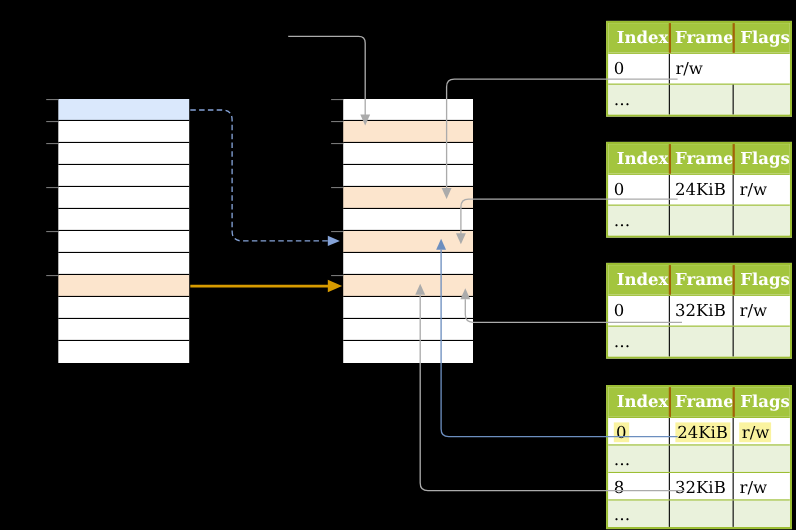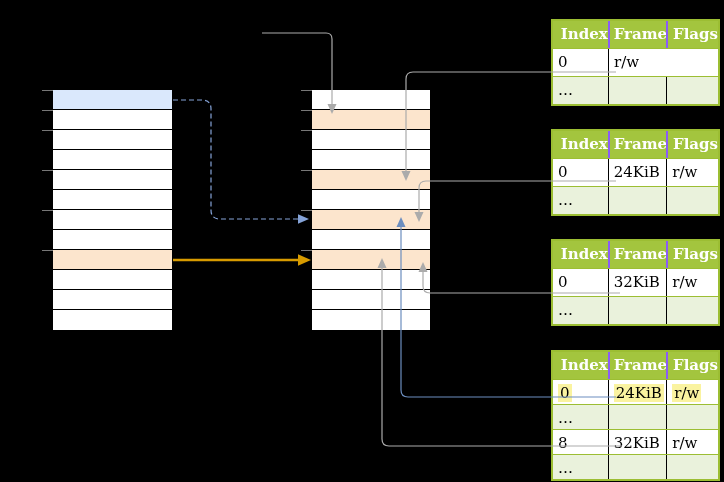--- a/index.html
+++ b/index.html
@@ -35,21 +35,21 @@
   .pt-header{display:flex;height:27px;background:var(--table-header-green,#a3c53e);}
   .pt-header .cell{color:#fff;font-weight:bold;text-align:right;}
   .pt-row{display:flex;height:27px;border-top:1px solid var(--table-border-green,#9cbe33);background:#fff;}
   .t4 .pt-row{height:24px;}
   .pt-row.green{background:var(--table-alt-row-green,#eaf2dc);}
   .cell{box-sizing:border-box;padding:3px 0 0 5px;overflow:hidden;white-space:nowrap;color:#000;line-height:20px;}
   .c0{width:55px;}
   .c1{width:59px;}
   .c2{width:52px;}
   .pt-row .c1,.pt-row .c2{border-left:1px solid #000;}
-  .pt-header .c1,.pt-header .c2{border-left:2px solid #8b5cf6;padding-left:4px;}
+  .pt-header .c1,.pt-header .c2{border-left:2px solid #a16207;padding-left:4px;}
   .hl{background:var(--highlight-yellow,#faf3a0);padding:0 2px;}
   
   #arrows{position:absolute;left:0;top:0;pointer-events:none;}
   .ln{fill:none;stroke-width:1.2;}
   .st-gray{stroke:var(--arrow-gray,#ababab);}
   .fl-gray{fill:var(--arrow-gray,#ababab);}
   .st-blue{stroke:var(--arrow-blue,#6c8ebf);}
   .fl-blue{fill:var(--arrow-blue,#6c8ebf);}
   .st-dash{stroke:var(--arrow-blue-dashed,#85a3d8);stroke-dasharray:5 3;}
   .fl-dash{fill:var(--arrow-blue-dashed,#85a3d8);}

